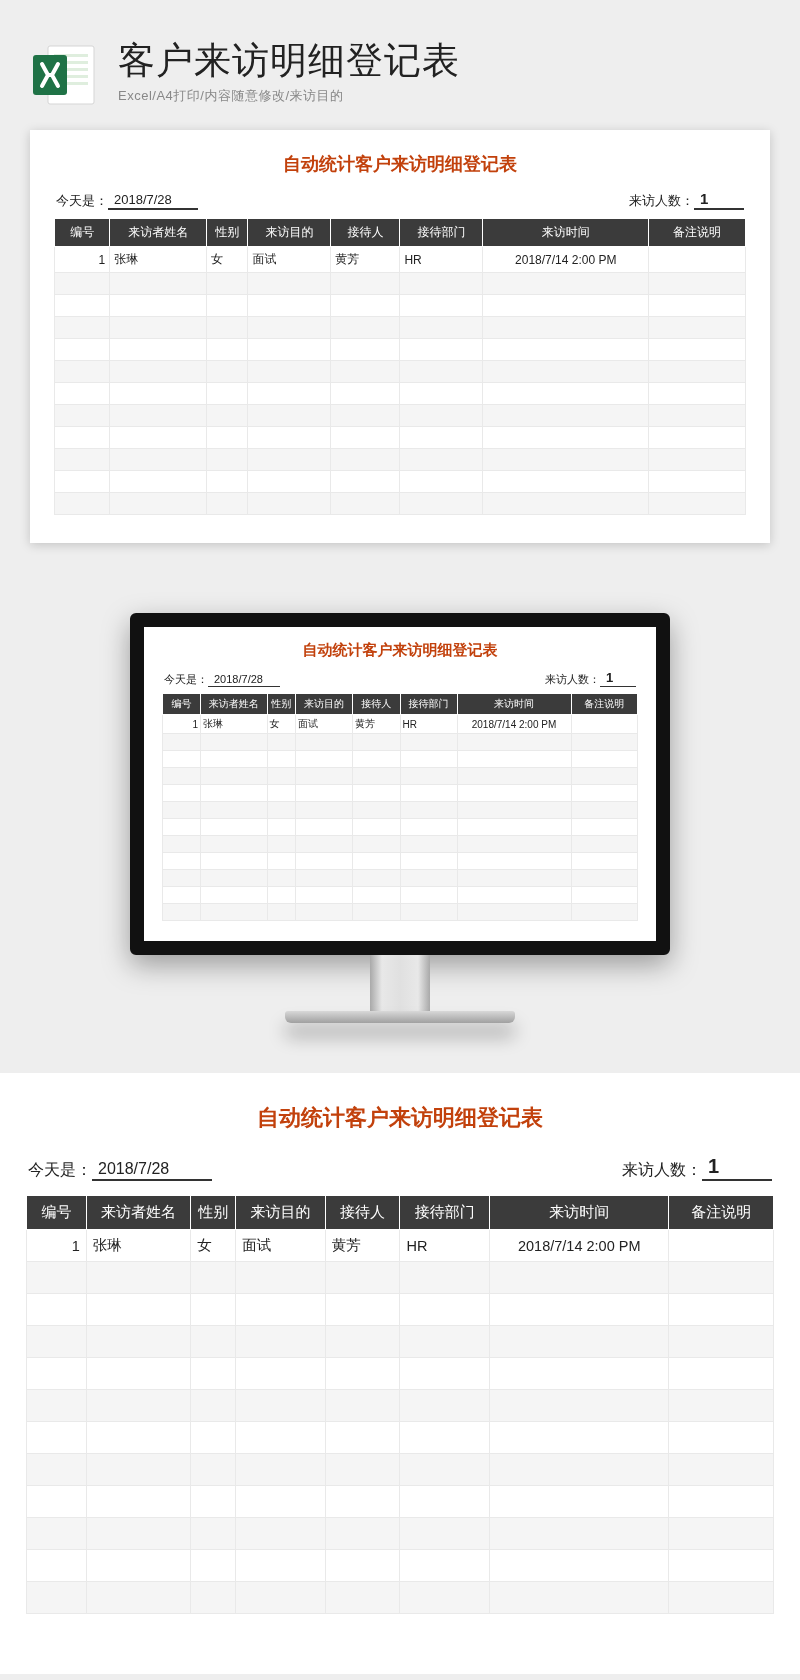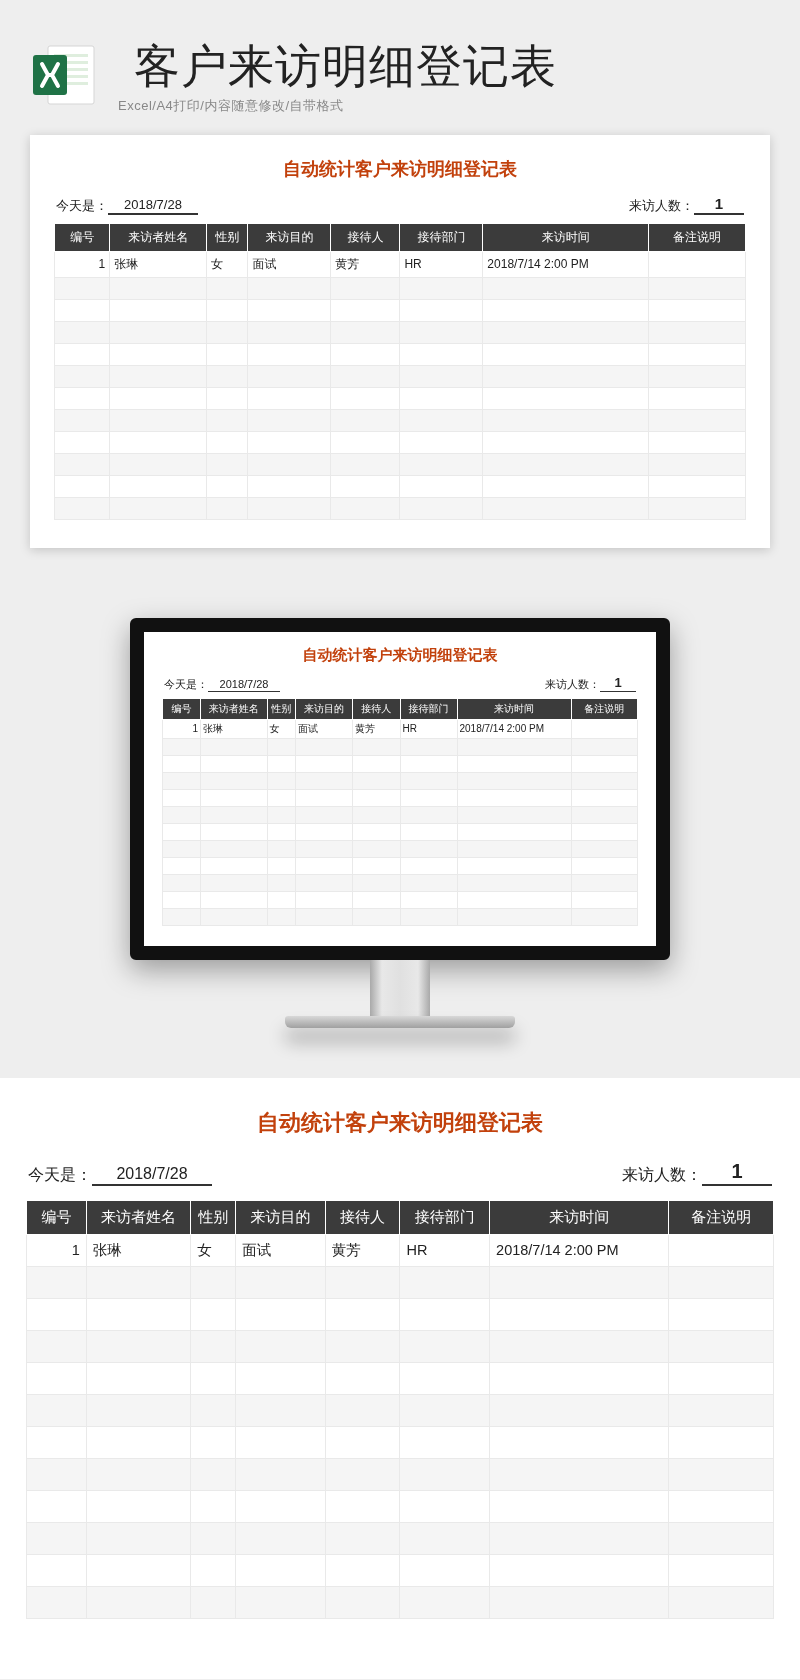--- a/index.html
+++ b/index.html
@@ -19,26 +19,25 @@
     align-items: flex-start;
     gap: 18px;
     margin-bottom: 20px;
   }
   .excel-icon {
     width: 70px; height: 70px;
     flex: 0 0 70px;
   }
   .hero-titles { flex: 1; }
   .hero-title {
-    font-size: 46px;
+    font-size: 37px;
     font-weight: 400;
     color: #222;
     letter-spacing: 1px;
     line-height: 1.15;
-    margin-left: 16px;
   }
   .hero-sub {
     font-size: 13px;
     color: #888;
     margin-top: 4px;
     letter-spacing: .5px;
   }
 
   
   .card {
@@ -59,21 +58,21 @@
     align-items: flex-end;
     font-size: 13px;
     color: #222;
     margin-bottom: 8px;
     padding: 0 2px;
   }
   .meta-left, .meta-right { display: flex; align-items: flex-end; gap: 0; }
   .meta-val {
     border-bottom: 2px solid #333;
     min-width: 90px;
-    text-align: center;
+    text-align: left;
     padding: 0 6px 1px 6px;
     font-weight: 500;
   }
   .meta-right .meta-val { min-width: 50px; font-weight: 700; font-size: 15px; }
 
   table.reg {
     width: 100%;
     border-collapse: collapse;
     table-layout: fixed;
     font-size: 12px;
@@ -93,21 +92,21 @@
     border: 1px solid #e9e9e9;
     padding: 4px 4px;
     height: 22px;
     background: #fff;
     color: #222;
     white-space: nowrap;
     overflow: hidden;
   }
   table.reg tbody tr:nth-child(even) td { background: #f5f5f5; }
   table.reg td.num { text-align: right; }
-  table.reg td.time { text-align: left; }
+  table.reg td.time { text-align: center; }
 
   
   .c-id   { width: 8%;  }
   .c-name { width: 14%; }
   .c-sex  { width: 6%;  }
   .c-purp { width: 12%; }
   .c-recv { width: 10%; }
   .c-dept { width: 12%; }
   .c-time { width: 24%; }
   .c-note { width: 14%; }
@@ -173,21 +172,21 @@
       <rect x="24" y="14" width="34" height="3" fill="#dfeede"></rect>
       <rect x="24" y="21" width="34" height="3" fill="#dfeede"></rect>
       <rect x="24" y="28" width="34" height="3" fill="#dfeede"></rect>
       <rect x="24" y="35" width="34" height="3" fill="#dfeede"></rect>
       <rect x="24" y="42" width="34" height="3" fill="#dfeede"></rect>
       <rect x="3" y="15" width="34" height="40" rx="3" fill="#1f7246"></rect>
       <path d="M12 24 L18 35 L12 46 M28 24 L22 35 L28 46 M18 35 L22 35" stroke="#fff" stroke-width="4" fill="none" stroke-linecap="round"></path>
     </svg>
     <div class="hero-titles">
       <div class="hero-title">客户来访明细登记表</div>
-      <div class="hero-sub">Excel/A4打印/内容随意修改/自带格式</div>
+      <div class="hero-sub">Excel/A4打印/内容随意修改/来访目的</div>
     </div>
   </div>
 
   <div class="card">
     <div class="sheet-title">自动统计客户来访明细登记表</div>
     <div class="meta-row">
       <div class="meta-left">
         <span>今天是：</span>
         <span class="meta-val">2018/7/28</span>
       </div>

